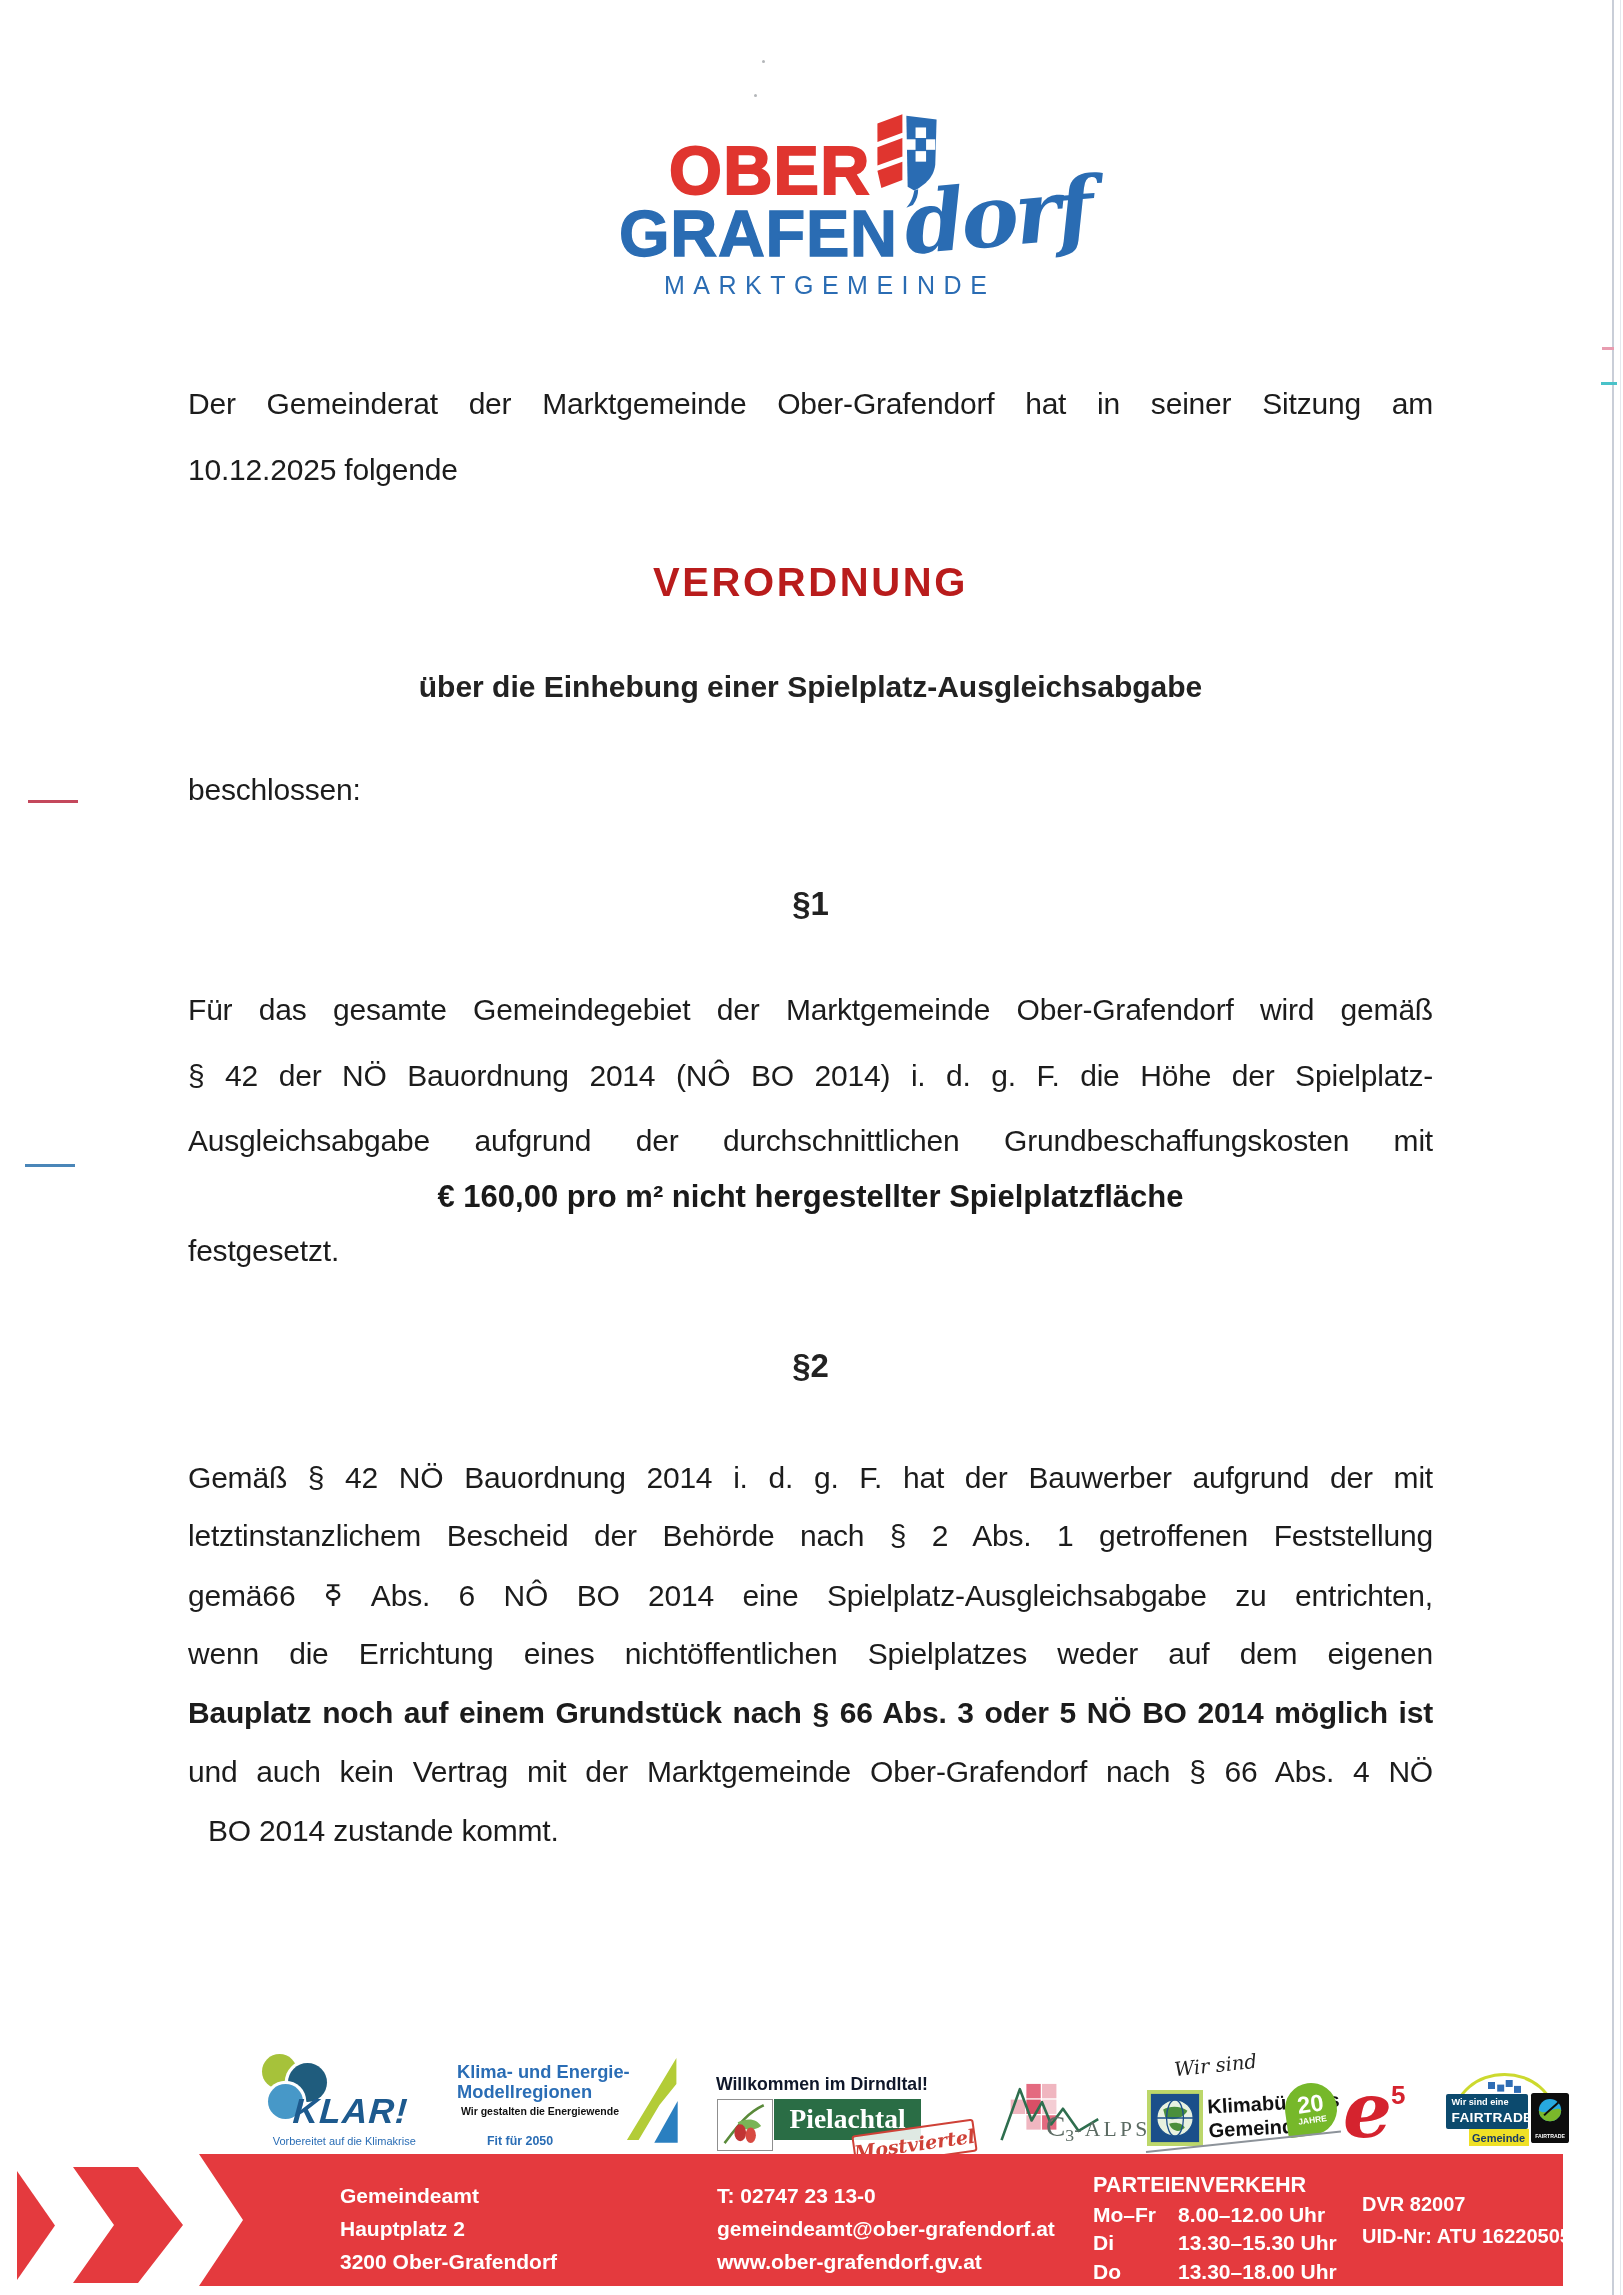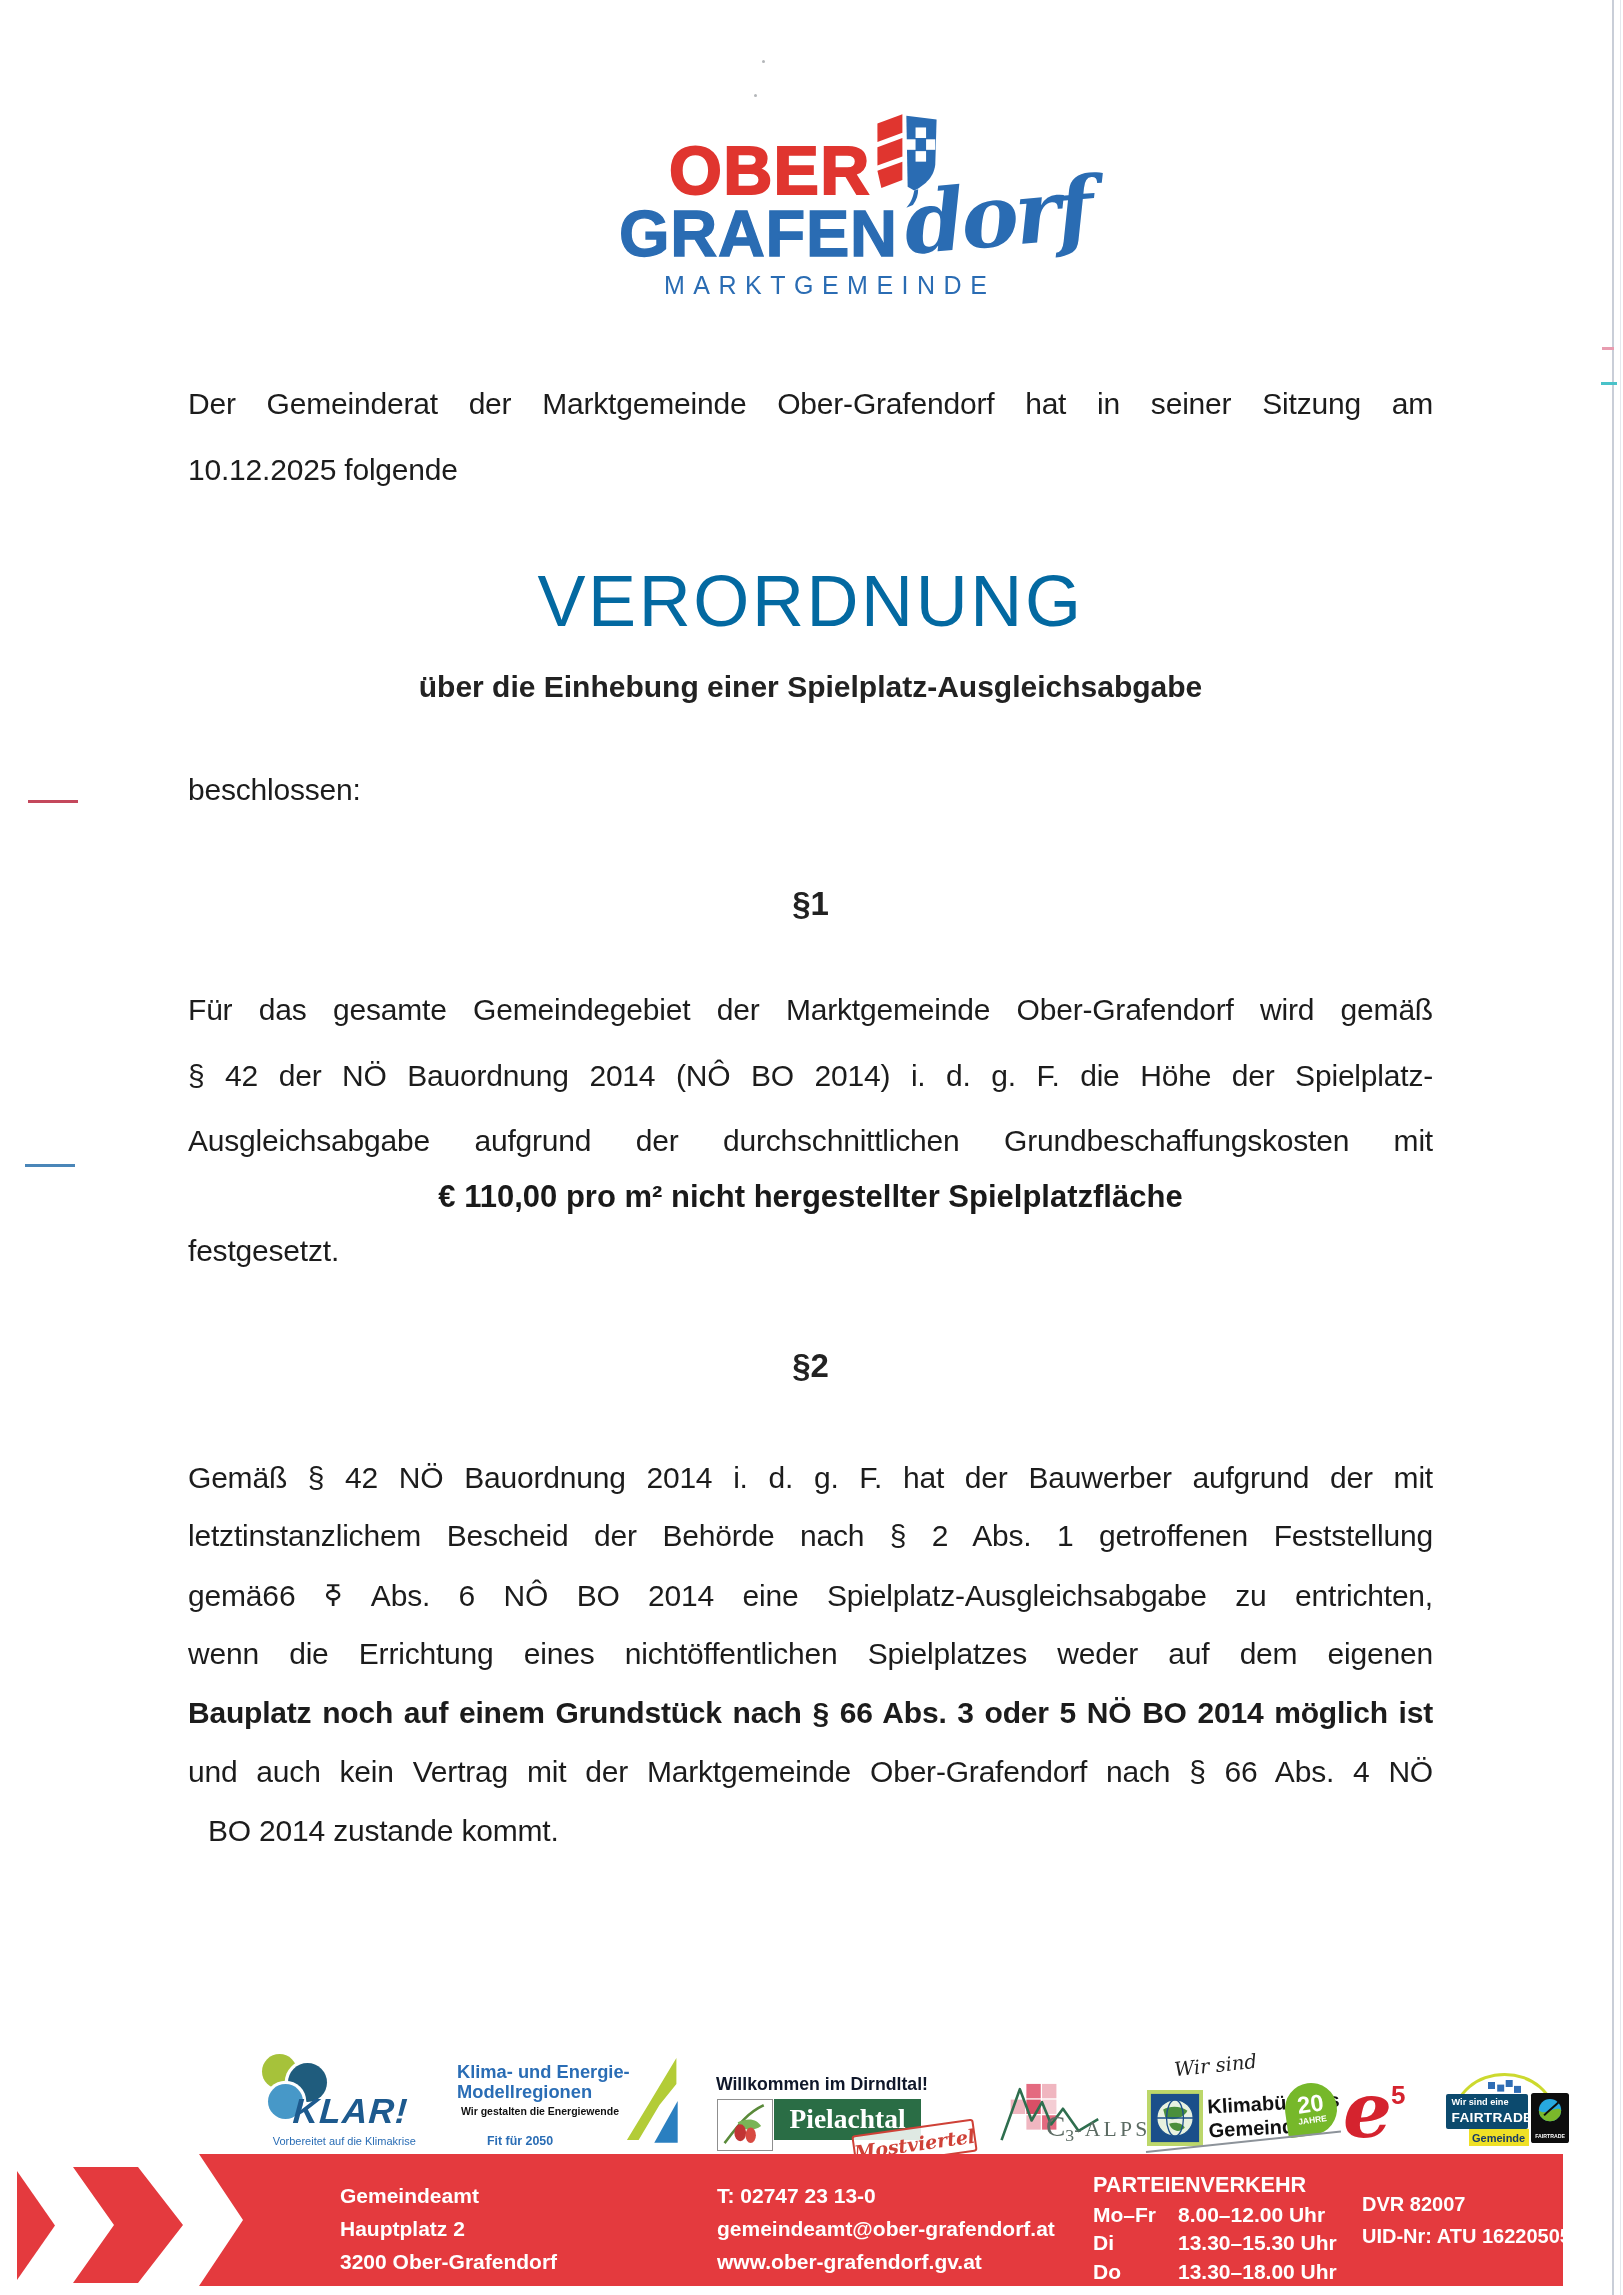--- a/index.html
+++ b/index.html
@@ -9,21 +9,21 @@
   }
   .abs{position:absolute;}
   
   .bline{
     position:absolute;left:188px;width:1245px;height:41px;
     font-size:30px;letter-spacing:-0.2px;color:#1c1c1c;overflow:hidden;white-space:normal;
   }
   .jline{text-align:justify;text-align-last:justify;}
   .lline{text-align:left;}
   .center-col{position:absolute;left:188px;width:1245px;text-align:center;}
-  .h-verordnung{font-size:72px;font-weight:normal;letter-spacing:2.6px;color:#0369a1;}
+  .h-verordnung{font-size:40px;font-weight:bold;letter-spacing:2.6px;color:#b91c1c;}
   .h-sub{font-size:30px;font-weight:bold;color:#222;}
   .h-par{font-size:33px;font-weight:bold;color:#222;}
   .amount{font-size:31px;font-weight:bold;color:#1a1a1a;}
   
   .scanline{position:absolute;left:1612px;top:0;width:2px;height:2295px;background:#c9ced8;}
   .scanline2{position:absolute;left:1620px;top:0;width:1.3px;height:2295px;background:#e4e7ed;}
   .tick-pink{position:absolute;left:1602px;top:347px;width:12.4px;height:2.6px;background:#e89cb0;}
   .tick-teal{position:absolute;left:1601px;top:382px;width:15.7px;height:3.3px;background:#49c2c9;}
   .dash-red{position:absolute;left:27.5px;top:800px;width:50px;height:2.6px;background:#c4485c;}
   .dash-blue{position:absolute;left:25px;top:1164px;width:50px;height:2.6px;background:#4a86b8;}
@@ -122,21 +122,21 @@
 
 <div class="center-col h-verordnung" style="top:560px;">VERORDNUNG</div>
 <div class="center-col h-sub" style="top:670px;">über die Einhebung einer Spielplatz-Ausgleichsabgabe</div>
 
 <div class="bline lline" style="top:773px;">beschlossen:</div>
 
 <div class="center-col h-par" style="top:885px;">§1</div>
 <div class="bline jline" style="top:993px;">Für das gesamte Gemeindegebiet der Marktgemeinde Ober-Grafendorf wird gemäß</div>
 <div class="bline jline" style="top:1059px;">§ 42 der NÖ Bauordnung 2014 (NÔ BO 2014) i. d. g. F. die Höhe der Spielplatz-</div>
 <div class="bline jline" style="top:1124px;">Ausgleichsabgabe aufgrund der durchschnittlichen Grundbeschaffungskosten mit</div>
-<div class="center-col amount" style="top:1179px;">€ 110,00 pro m² nicht hergestellter Spielplatzfläche</div>
+<div class="center-col amount" style="top:1179px;">€ 160,00 pro m² nicht hergestellter Spielplatzfläche</div>
 <div class="bline lline" style="top:1234px;">festgesetzt.</div>
 
 <div class="center-col h-par" style="top:1347px;">§2</div>
 <div class="bline jline" style="top:1461px;">Gemäß § 42 NÖ Bauordnung 2014 i. d. g. F. hat der Bauwerber aufgrund der mit</div>
 <div class="bline jline" style="top:1519px;">letztinstanzlichem Bescheid der Behörde nach § 2 Abs. 1 getroffenen Feststellung</div>
 <div class="bline jline" style="top:1578px;">gemäߧ 66 Abs. 6 NÔ BO 2014 eine Spielplatz-Ausgleichsabgabe zu entrichten,</div>
 <div class="bline jline" style="top:1637px;">wenn die Errichtung eines nichtöffentlichen Spielplatzes weder auf dem eigenen</div>
 <div class="bline jline" style="top:1696px;font-weight:bold;">Bauplatz noch auf einem Grundstück nach § 66 Abs. 3 oder 5 NÖ BO 2014 möglich ist</div>
 <div class="bline jline" style="top:1755px;">und auch kein Vertrag mit der Marktgemeinde Ober-Grafendorf nach § 66 Abs. 4 NÖ</div>
 <div class="bline lline" style="top:1814px;margin-left:20px;">BO 2014 zustande kommt.</div>

